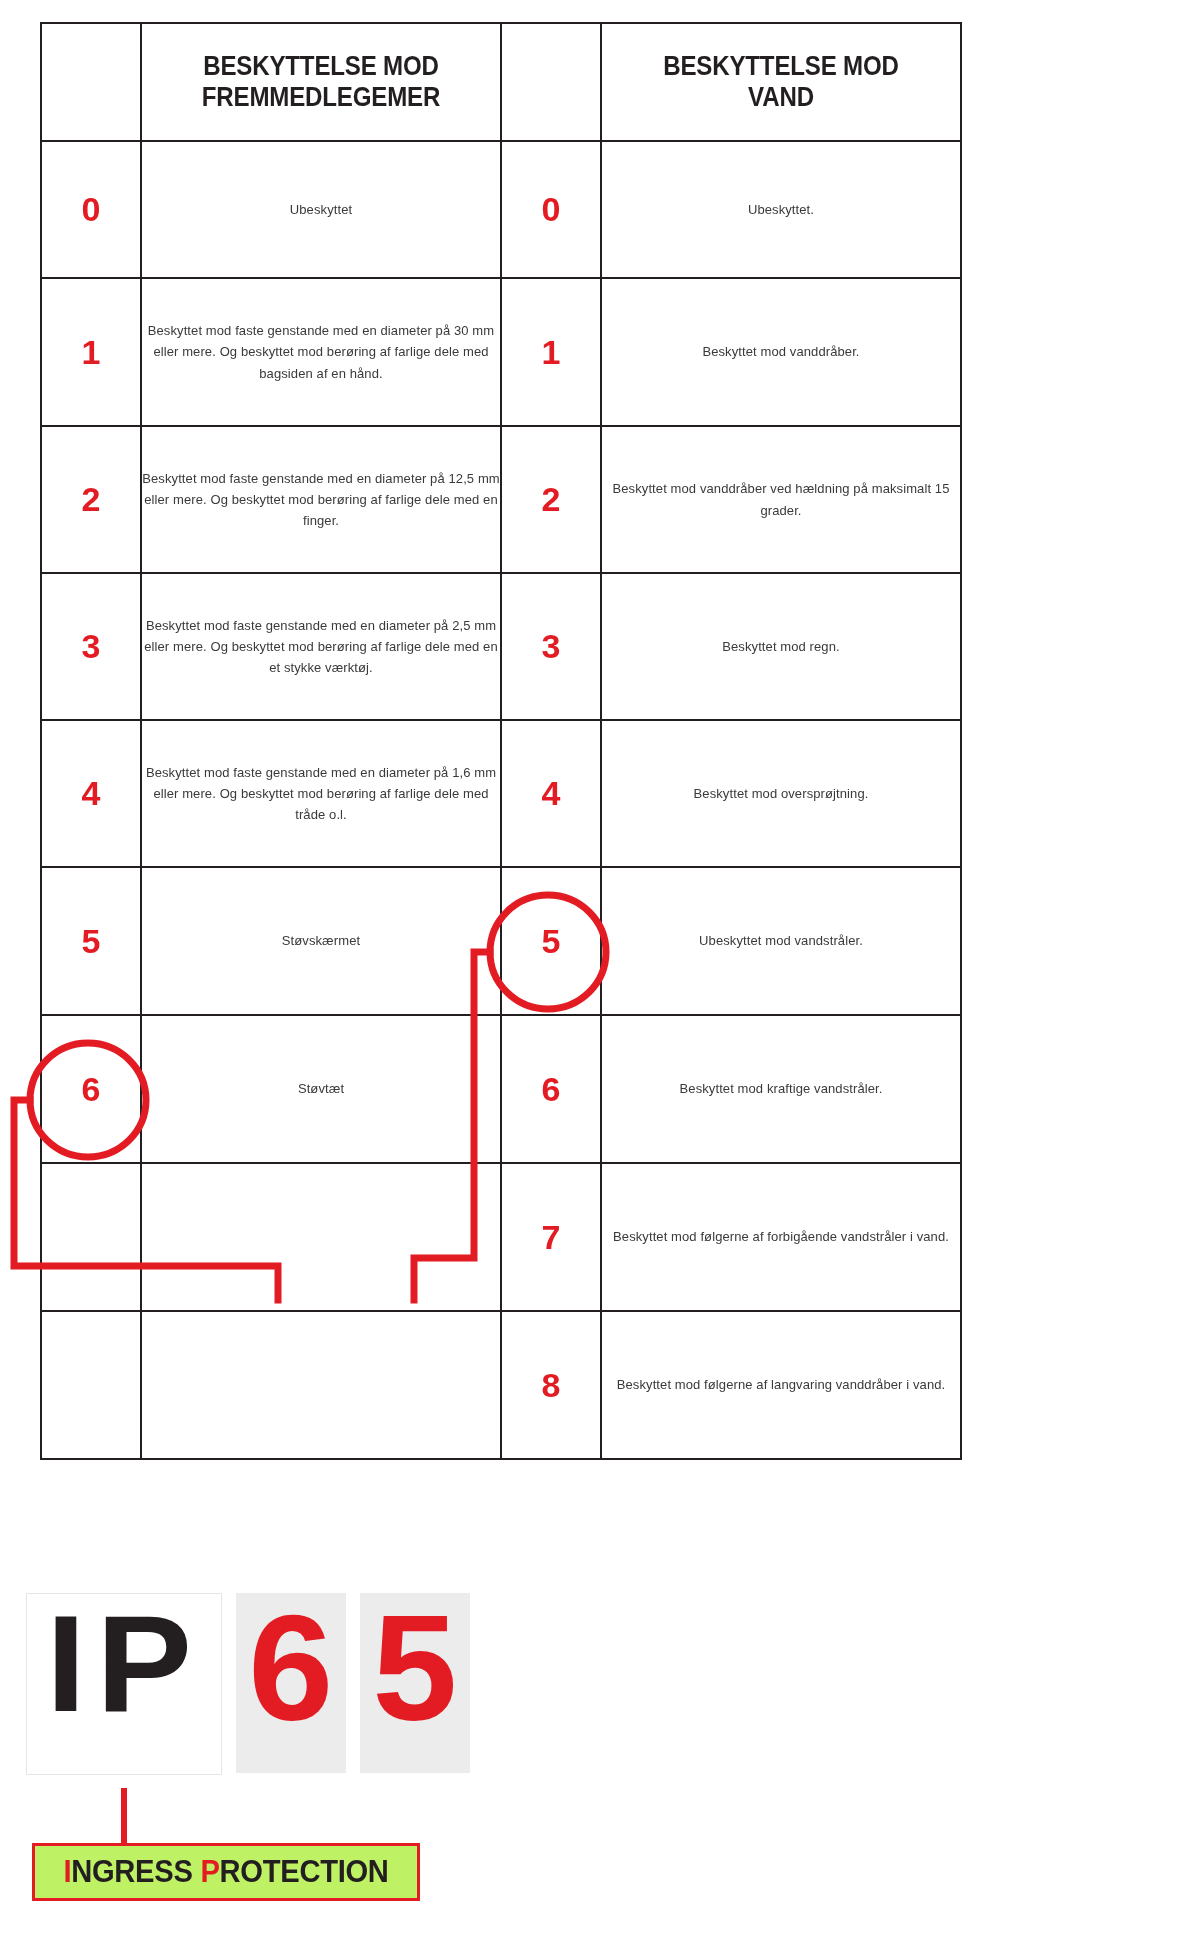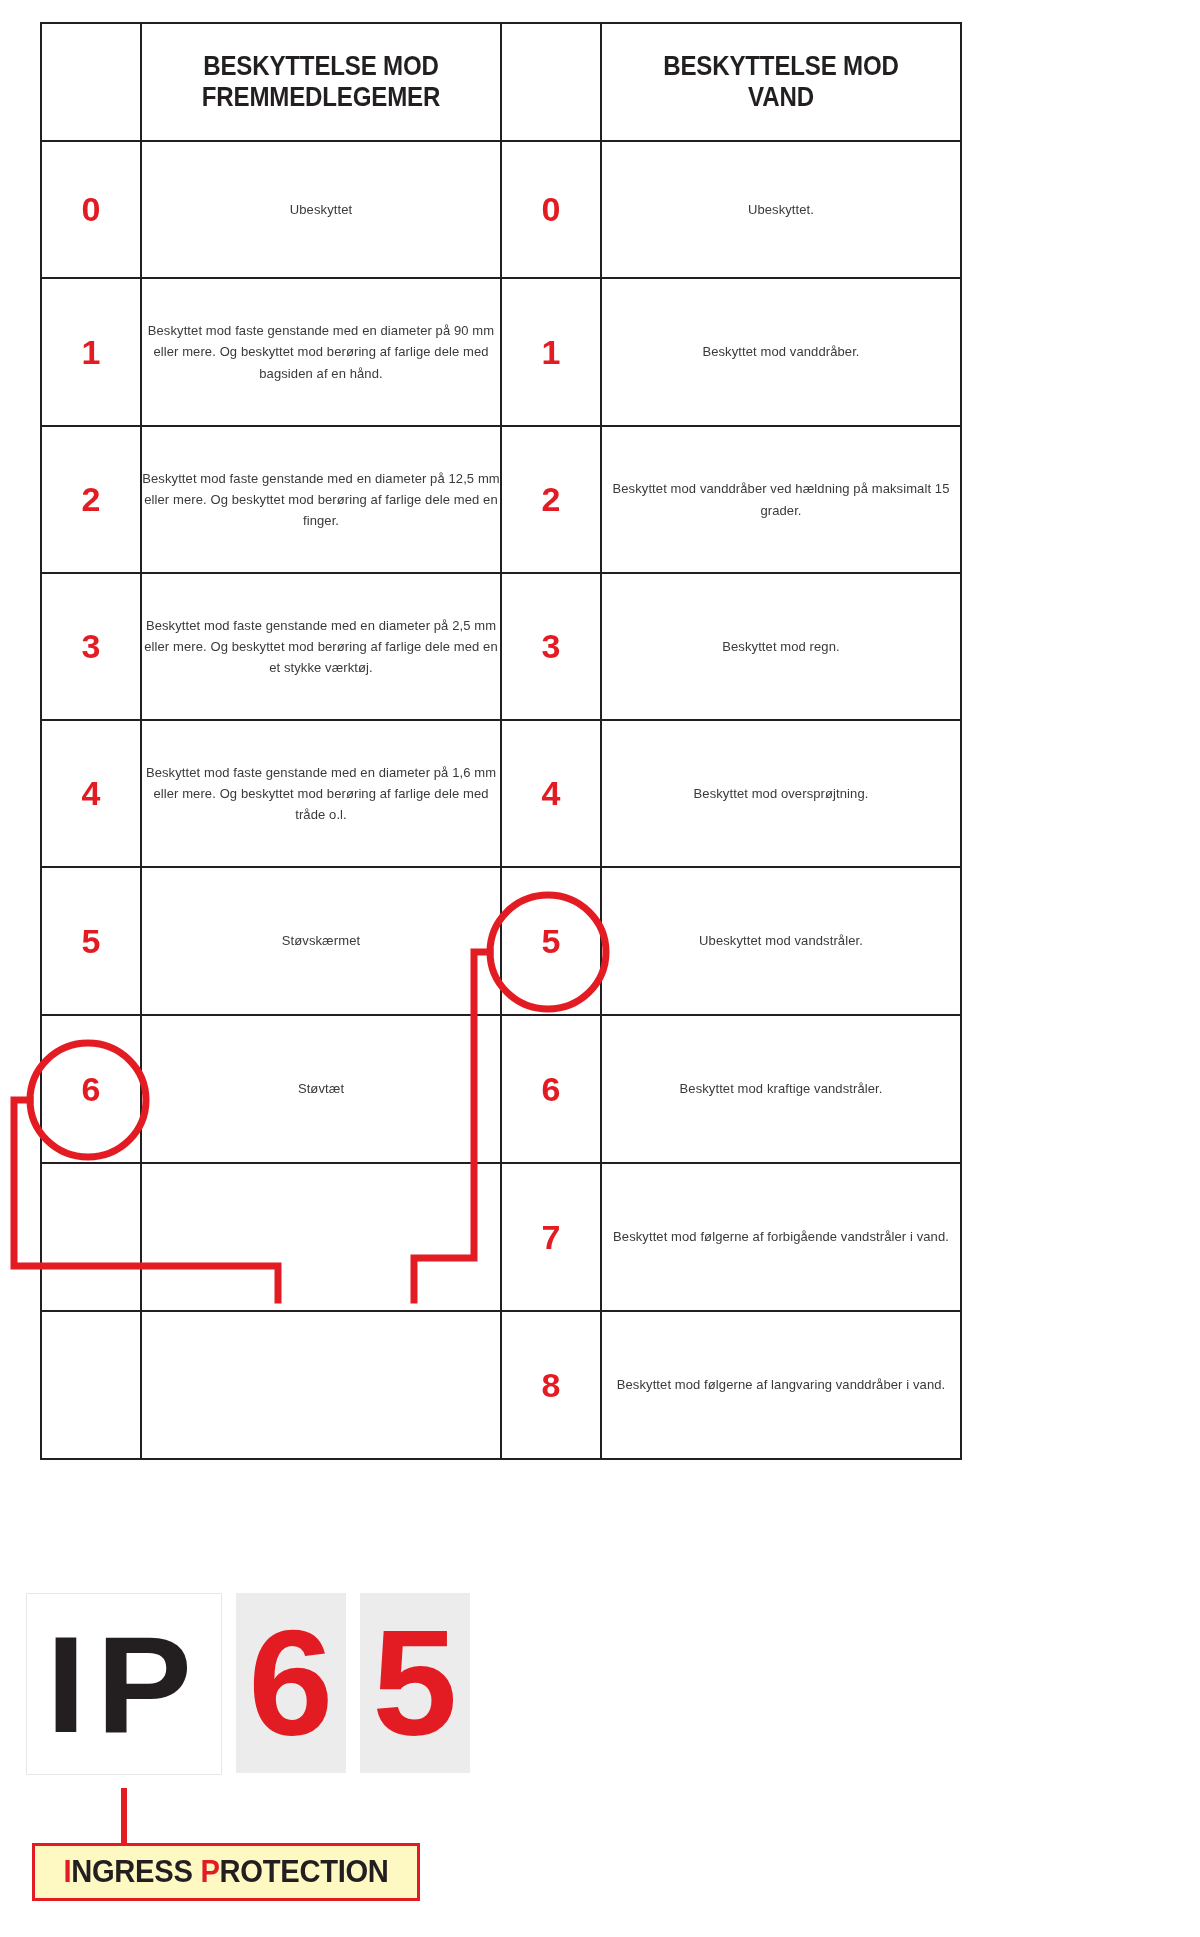--- a/index.html
+++ b/index.html
@@ -60,40 +60,40 @@
   }
   td.empty{border:none;background:transparent;}
 
   
   .ann{position:absolute; left:0; top:0; width:1200px; height:1937px; pointer-events:none;}
 
   
   .badge{position:absolute; left:26px; top:1593px; display:flex; gap:14px; align-items:flex-start;}
   .tile{
     width:186px; height:180px;
-    display:flex; align-items:center; justify-content:center;
+    display:flex; align-items:flex-start; justify-content:center;
   }
   .tile.ip-tile{background:#ffffff; border:1px solid #e6e6e6; width:194px;}
   .tile.d-tile{background:#ececec; width:110px;}
   .ip-letters{
     font-size:138px; font-weight:bold; color:#231f20;
     font-family:"Liberation Sans", sans-serif; letter-spacing:10px;
     line-height:1; transform:scaleX(1.04);
   }
   .digit{
     font-size:150px; font-weight:bold; color:#e31b23;
     font-family:"Liberation Sans", sans-serif; line-height:1;
     transform:scaleX(1.02);
   }
 
   .ingress-box{
     position:absolute; left:32px; top:1843px;
     width:382px; height:52px;
     border:3px solid #e31b23;
-    background:#fef9c3;
+    background:#bef264;
     display:flex; align-items:center; justify-content:center;
   }
   .ingress-txt{
     font-size:31px; font-weight:bold; color:#231f20;
     font-family:"Liberation Sans", sans-serif;
     letter-spacing:-0.3px; white-space:nowrap;
     transform:scaleX(0.94);
   }
   .ingress-txt .r{color:#e31b23;}
 </style>
@@ -128,21 +128,21 @@
 
         <tr style="height:137px">
           <td class="num">0</td>
           <td class="desc">Ubeskyttet</td>
           <td class="num">0</td>
           <td class="desc">Ubeskyttet.</td>
         </tr>
 
         <tr style="height:148px">
           <td class="num">1</td>
-          <td class="desc">Beskyttet  mod faste genstande med en diameter på 90 mm eller mere. Og beskyttet mod berøring af farlige dele med bagsiden af en hånd.</td>
+          <td class="desc">Beskyttet  mod faste genstande med en diameter på 30 mm eller mere. Og beskyttet mod berøring af farlige dele med bagsiden af en hånd.</td>
           <td class="num">1</td>
           <td class="desc">Beskyttet mod vanddråber.</td>
         </tr>
 
         <tr style="height:147px">
           <td class="num">2</td>
           <td class="desc">Beskyttet mod faste genstande med en diameter på 12,5 mm eller mere. Og beskyttet mod berøring af farlige dele med en finger.</td>
           <td class="num">2</td>
           <td class="desc">Beskyttet mod vanddråber ved hældning på maksimalt 15 grader.</td>
         </tr>

